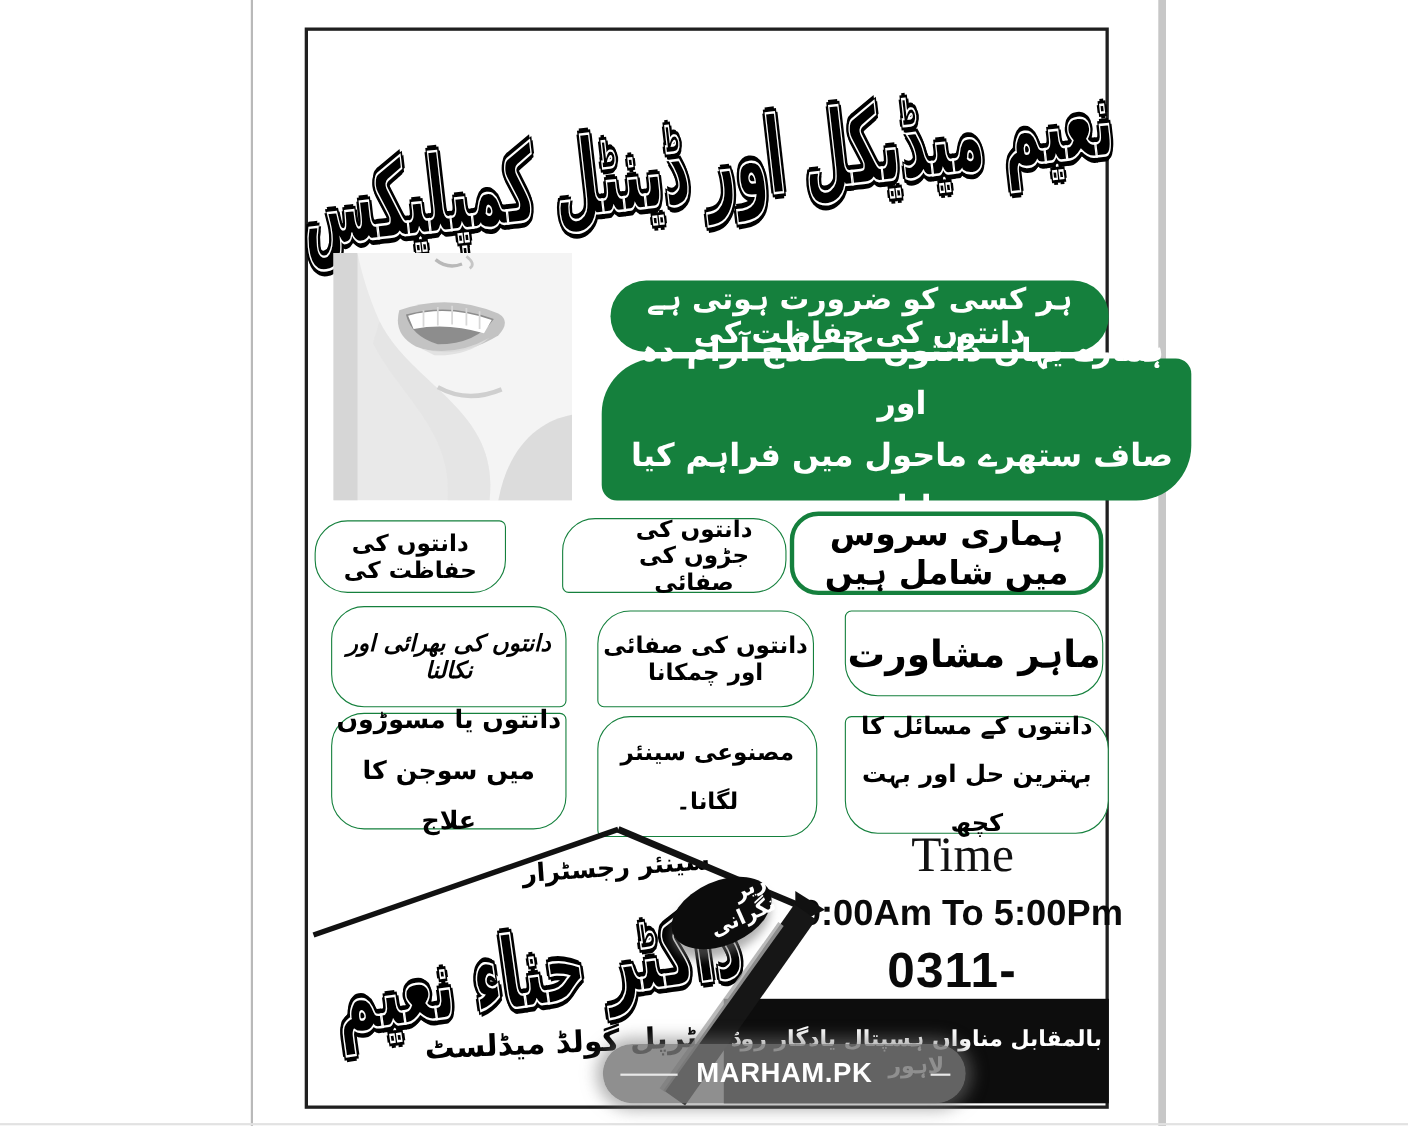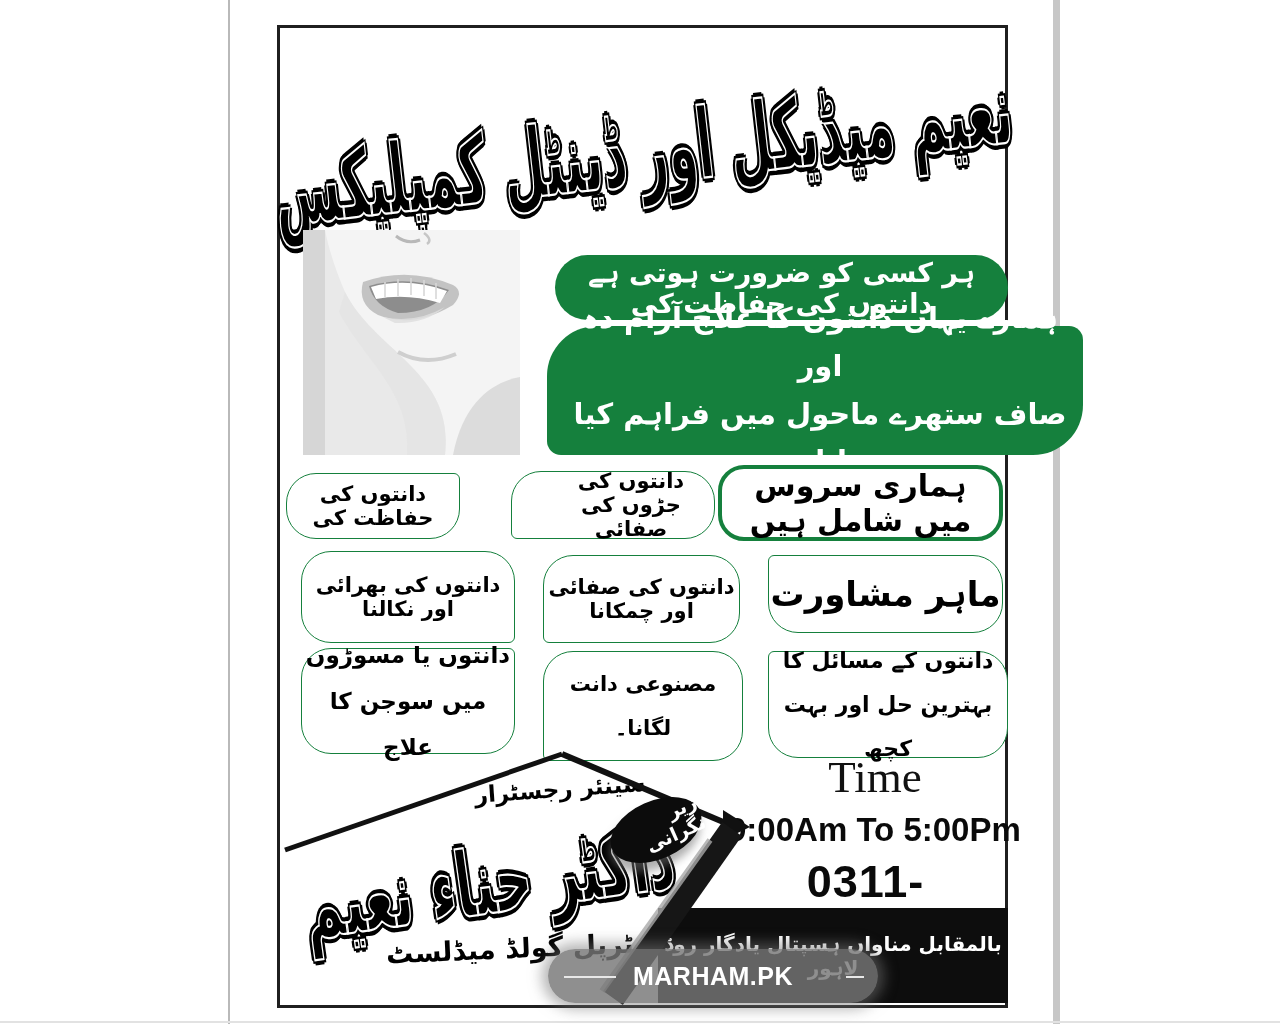--- a/index.html
+++ b/index.html
@@ -35,21 +35,21 @@
   .banner-env  { left:267px; top:298px; width:536px; height:129px;
                  border-radius:50px 14px 50px 14px; font-size:29px; font-weight:bold;
                  line-height:1.65; flex-direction:column;padding-left:10px; }
 
   .bubble { position:absolute; background:#fff; border:1px solid #15803d; color:#000;
             display:flex; flex-direction:column; align-items:center; justify-content:center;
             text-align:center; font-weight:bold; }
   .rad-a { border-radius:30px 30px 30px 6px; }
   .rad-b { border-radius:30px 6px 30px 30px; }
   .rad-c { border-radius:6px 30px 30px 30px; }
-  .rad-d { border-radius:30px 30px 6px 30px; }
+  .rad-d { border-radius:30px 30px 6px 30px;font-style:italic; }
 
   .svc-header { left:438px; top:437px; width:285px; height:76px; border-width:4px;
                 border-radius:26px; font-size:30px; }
   .svc-root    { left:231px; top:443px; width:204px; height:68px; font-size:21px;padding-left:36px; }
   .svc-protect { left:6px;   top:445px; width:174px; height:66px; font-size:21px; }
   .svc-expert  { left:488px; top:527px; width:235px; height:78px; font-size:34px; }
   .svc-polish  { left:263px; top:527px; width:197px; height:88px; font-size:21px; }
   .svc-fill    { left:21px;  top:523px; width:214px; height:92px; font-size:21px; }
   .svc-problem { left:488px; top:623px; width:240px; height:107px; font-size:22px; line-height:2.0; }
   .svc-caps    { left:263px; top:623px; width:200px; height:110px; font-size:21px; line-height:2.1; }
@@ -139,21 +139,21 @@
 
     <div class="bubble svc-expert rad-c urdu">ماہر مشاورت</div>
     <div class="bubble svc-polish rad-a urdu">دانتوں کی صفائی اور چمکانا</div>
     <div class="bubble svc-fill rad-d urdu">دانتوں کی بھرائی اور نکالنا</div>
 
     <div class="bubble svc-problem rad-c">
       <div class="urdu">دانتوں کے مسائل کا</div>
       <div class="urdu">بہترین حل اور بہت کچھ</div>
     </div>
     <div class="bubble svc-caps rad-a">
-      <div class="urdu">مصنوعی دانت لگانا۔</div>
+      <div class="urdu">مصنوعی سینئر لگانا۔</div>
     </div>
     <div class="bubble svc-swell rad-b">
       <div class="urdu">دانتوں یا مسوڑوں</div>
       <div class="urdu">میں سوجن کا علاج</div>
     </div>
 
     <svg class="strokes" viewBox="0 0 731 983" aria-hidden="true" style="z-index:3;">
       <path d="M5 822 L282 726" stroke="#111" stroke-width="5" fill="none"></path>
       <path d="M282 726 L448 796" stroke="#111" stroke-width="6" fill="none"></path>
       <polygon points="443,782 470,799 443,812" fill="#111"></polygon>

